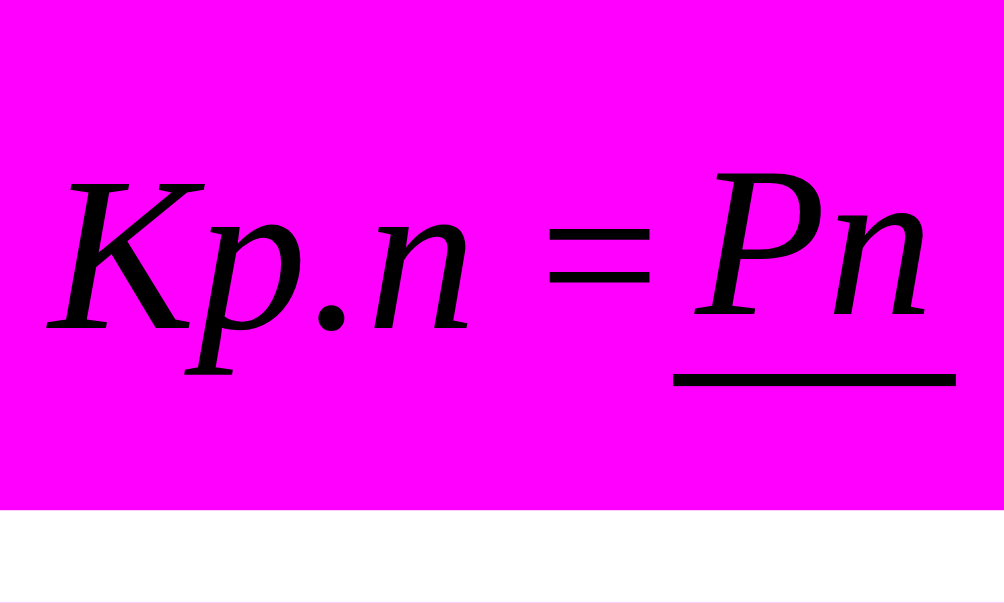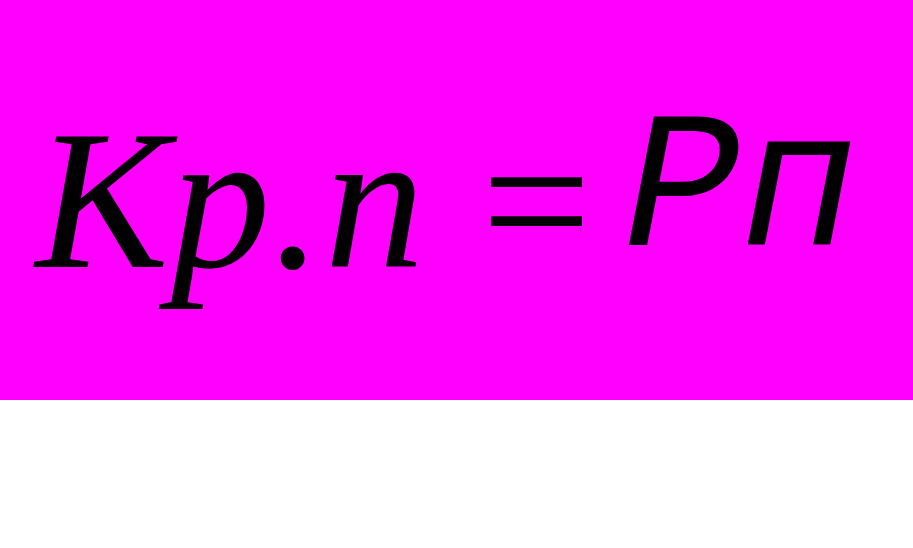--- a/index.html
+++ b/index.html
@@ -2,21 +2,21 @@
 <html><head>
 <meta charset="utf-8">
 <style>
   html, body {
     margin: 0;
     padding: 0;
   }
   .canvas {
     position: relative;
     width: 913px;
-    height: 400px;
+    height: 464px;
     background: #FF00FF;
     overflow: hidden;
     display: flex;
     align-items: center;
     justify-content: center;
     font-family: "Liberation Serif", "DejaVu Serif", serif;
     font-style: italic;
     color: #000000;
   }
   .formula {
@@ -30,23 +30,22 @@
     letter-spacing: 2px;
   }
   .eq {
     font-size: 195px;
     line-height: 1;
     margin-right: 12px;
     font-style: normal;
   }
   .frac {
     display: inline-flex;
-    flex-direction: row;
+    flex-direction: column;
     align-items: center;
-    font-family: Liberation Mono, monospace;
   }
   .num, .den {
     font-size: 195px;
     line-height: 1.1;
     padding: 0 20px;
   }
   .num {
     padding-bottom: 12px;
   }
   .den {

